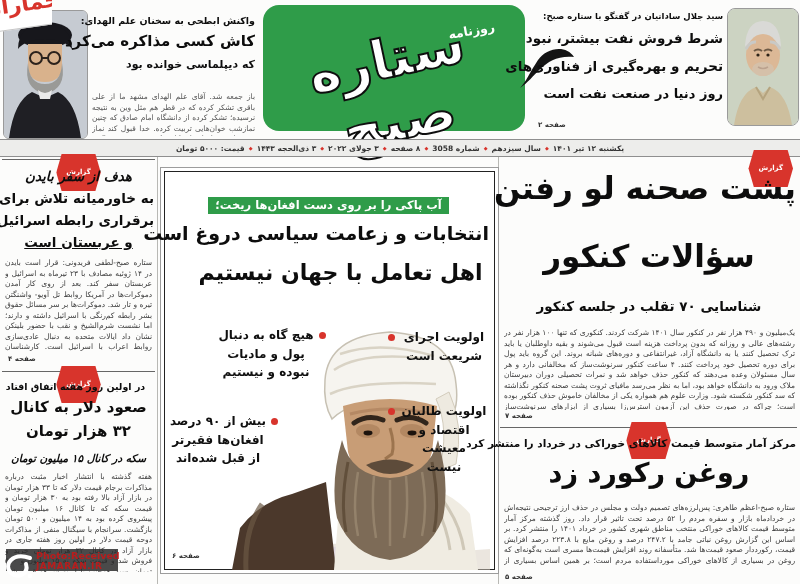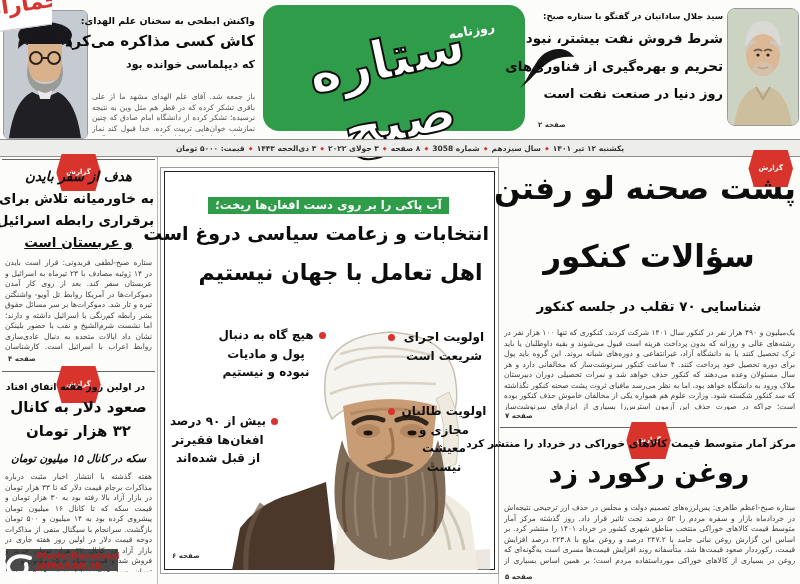--- a/index.html
+++ b/index.html
@@ -181,21 +181,21 @@
   </svg>
 
   <div class="bullet" style="left:398px;top:328px;width:92px;">
     <span class="dot dot-l"></span>
     <div>اولویت اجرای</div>
     <div>شریعت است</div>
   </div>
   <div class="bullet" style="left:398px;top:402px;width:92px;">
     <span class="dot dot-l"></span>
     <div>اولویت طالبان</div>
-    <div>مجازی و معیشت</div>
+    <div>اقتصاد و معیشت</div>
     <div>نیست</div>
   </div>
 
   <div class="bullet" style="left:168px;top:326px;width:100px;margin-left:48px;">
     <span class="dot dot-r"></span>
     <div>هیچ گاه به دنبال</div>
     <div>پول و مادیات</div>
     <div>نبوده و نیستیم</div>
   </div>
   <div class="bullet" style="left:168px;top:412px;width:100px;">

